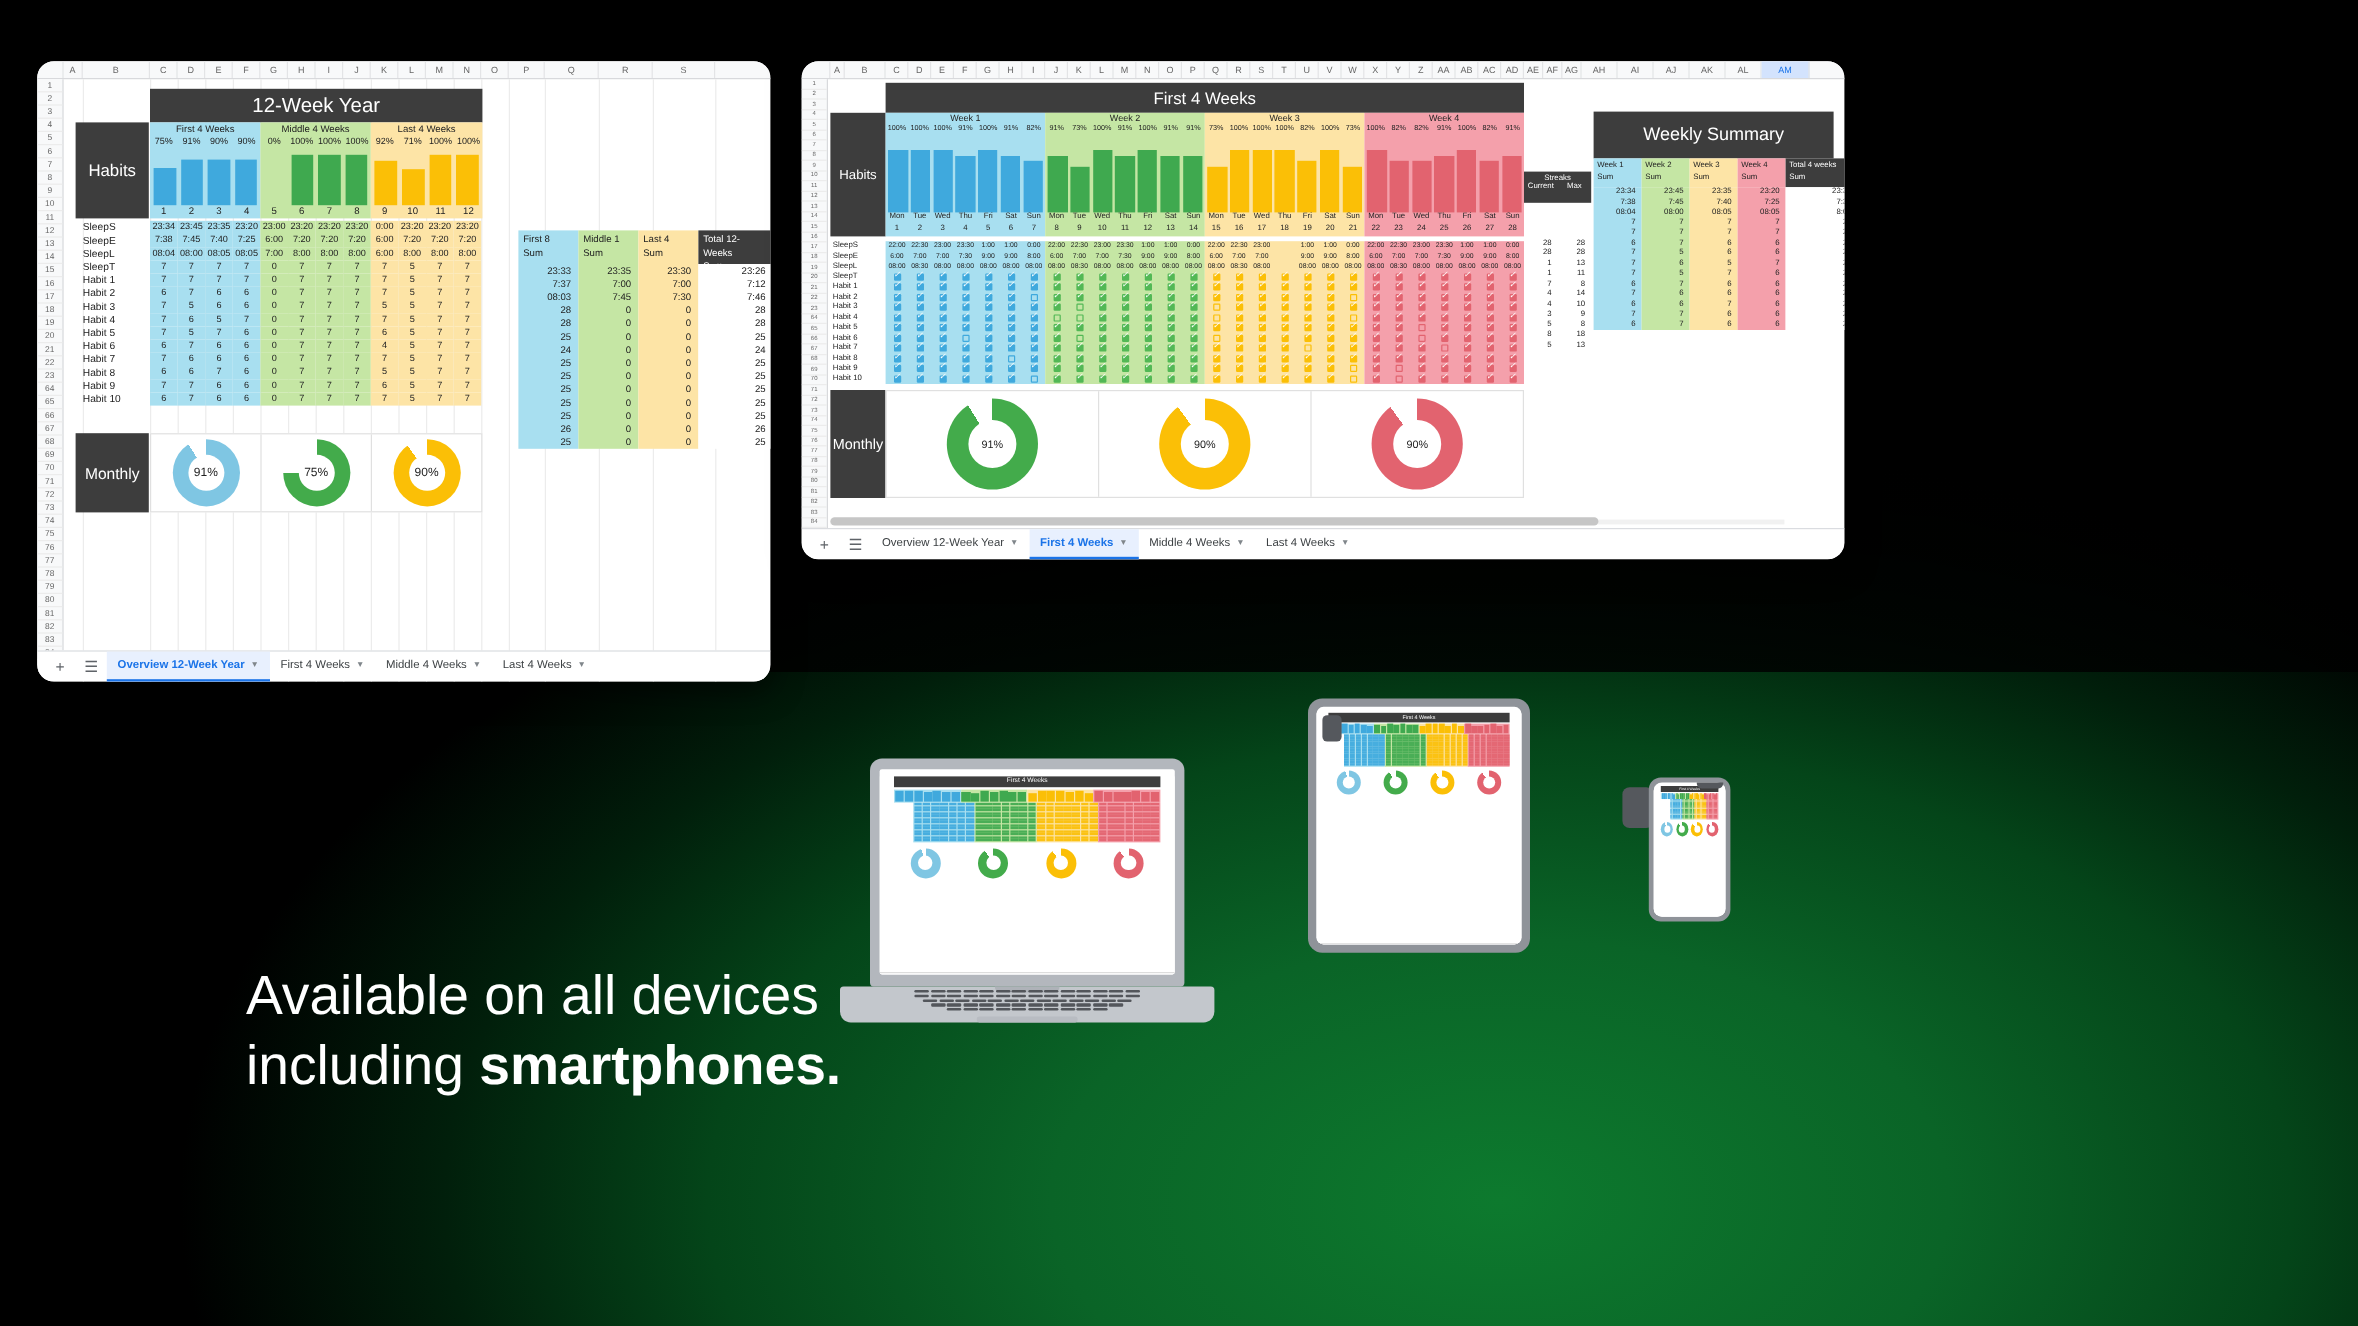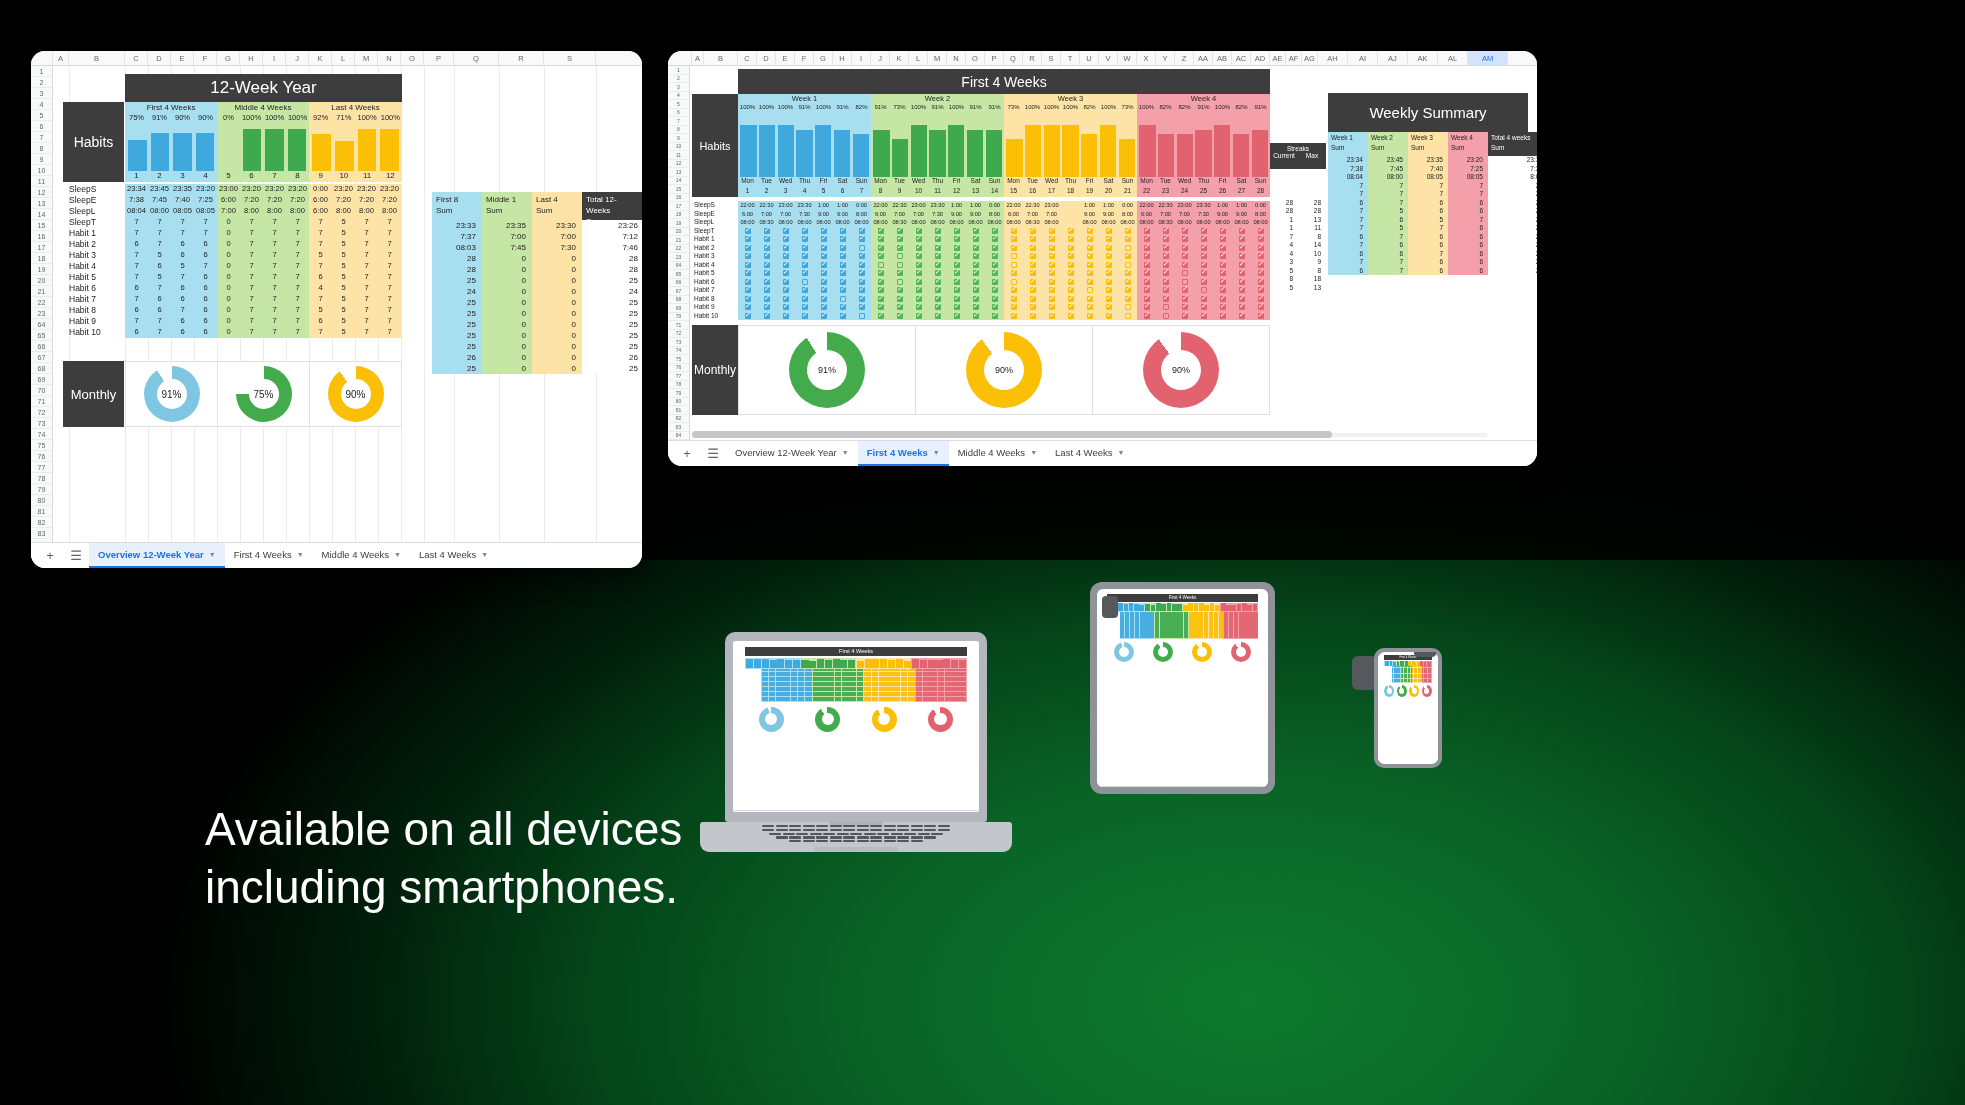--- a/index.html
+++ b/index.html
@@ -166,21 +166,21 @@
   
   #s2-hscroll { position:absolute; left:24px; bottom:28px; height:7px; width:795px; }
   #s2-hscroll .track { position:absolute; left:0; right:0; top:2px; height:4px; background:#f1f1f1; }
   #s2-hscroll .thumb { position:absolute; left:0; top:0; width:640px; height:7px; background:#c6c6c6; border-radius:4px; }
 
   
   #tagline {
     position:absolute; left:205px; top:800px; width:700px;
     color:#fff; font-size:46px; line-height:58px; font-weight:300;
   }
-  #tagline b { font-weight:400; }
+  #tagline b { font-weight:700; }
 
   
   .device-scr { background:#fff; overflow:hidden; position:relative; }
   .mini-title { background:#3d3d3d; color:#fff; text-align:center; }
 
   
   #laptop { position:absolute; left:700px; top:632px; width:312px; height:232px; }
   #lap-lid { position:absolute; left:25px; top:0; width:262px; height:190px; background:#b3b7bd; border-radius:10px 10px 3px 3px; padding:9px 8px 10px 8px; }
   #lap-screen { width:100%; height:100%; background:#fff; border-radius:2px; overflow:hidden; position:relative; }
   #lap-base { position:absolute; left:0; top:190px; width:312px; height:30px; background:#c3c7cc; border-radius:3px 3px 9px 9px; }

